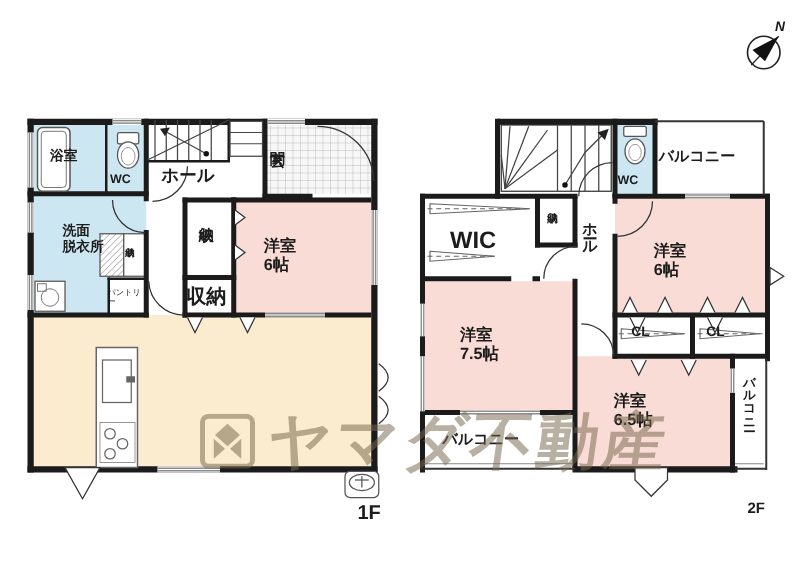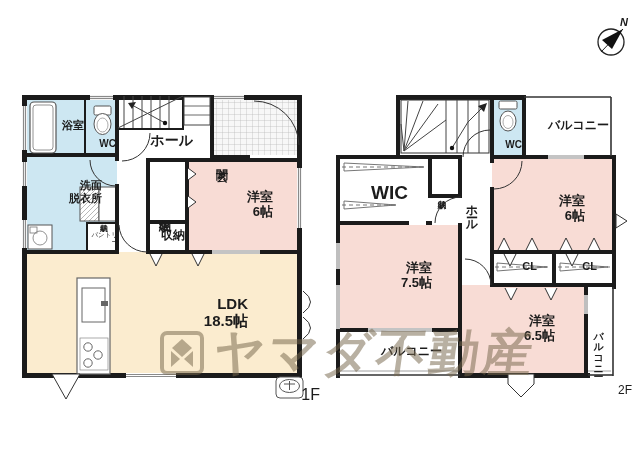--- a/index.html
+++ b/index.html
@@ -1,22 +1,22 @@
 <!DOCTYPE html>
 <html><head>
 <meta charset="utf-8">
 <style>
   html,body{margin:0;padding:0;background:#fff;}
   #canvas{position:relative;width:640px;height:469px;background:#ffffff;overflow:hidden;
           font-family:"Liberation Sans","DejaVu Sans",sans-serif;color:#1a1a1a;}
   svg{position:absolute;left:0;top:0;}
-  .lbl{position:absolute;font-weight:bold;color:#1c1c1c;text-align:right;
+  .lbl{position:absolute;font-weight:bold;color:#1c1c1c;text-align:left;
        white-space:pre-line;line-height:1.15;z-index:6;}
   .v{writing-mode:vertical-rl;text-orientation:mixed;line-height:1;}
-  .floorlabel{font-weight:normal;}
+  .floorlabel{font-weight:bold;margin-top:16px;}
   #watermark{position:absolute;left:160px;top:328px;display:flex;align-items:center;gap:10px;
              z-index:9;pointer-events:none;}
   #wm-text{font-size:50px;font-weight:900;letter-spacing:3px;color:rgba(118,104,76,0.52);
            transform:skewX(-8deg);line-height:1;}
   #compass-n{position:absolute;left:620px;top:16px;font-size:11px;font-weight:bold;
              font-style:italic;z-index:6;}
 </style>
 </head>
 <body>
 
@@ -289,25 +289,23 @@
 
 <div class="lbl" style="left:40px;top:119px;width:44px;font-size:11px;">浴室</div>
 <div class="lbl" style="left:88px;top:138px;width:28px;font-size:10px;">WC</div>
 <div class="lbl" style="left:129px;top:132px;width:64px;font-size:14px;">ホール</div>
 <div class="lbl v" style="left:216px;top:112px;height:48px;font-size:12px;">玄関</div>
 <div class="lbl" style="left:50px;top:179px;width:52px;font-size:11px;">洗面
 脱衣所</div>
 <div class="lbl v" style="left:100px;top:192px;height:26px;font-size:7.5px;">収納</div>
 <div class="lbl" style="left:86px;top:231px;width:32px;font-size:6.5px;font-weight:normal;">パントリー</div>
 <div class="lbl v" style="left:159px;top:172px;height:38px;font-size:12px;">収納</div>
-<div class="lbl" style="left:149px;top:229px;width:36px;font-size:12px;">収納</div>
+<div class="lbl" style="left:149px;top:229px;width:36px;font-size:16px;">収納</div>
 <div class="lbl" style="left:211px;top:190px;width:62px;font-size:13px;">洋室
 6帖</div>
-<div class="lbl" style="left:172px;top:295px;width:76px;font-size:15px;">LDK
-18.5帖</div>
 <div class="lbl floorlabel" style="left:286px;top:386px;width:34px;font-size:16px;">1F</div>
 
 <div class="lbl" style="left:494px;top:139px;width:28px;font-size:10px;">WC</div>
 <div class="lbl" style="left:527px;top:119px;width:82px;font-size:12px;">バルコニー</div>
 <div class="lbl" style="left:360px;top:182px;width:48px;font-size:19px;">WIC</div>
 <div class="lbl v" style="left:438px;top:163px;height:30px;font-size:8.5px;">収納</div>
 <div class="lbl v" style="left:466px;top:170px;height:54px;font-size:12px;">ホール</div>
 <div class="lbl" style="left:523px;top:194px;width:62px;font-size:13px;">洋室
 6帖</div>
 <div class="lbl" style="left:505px;top:260px;width:32px;font-size:11px;">CL</div>

